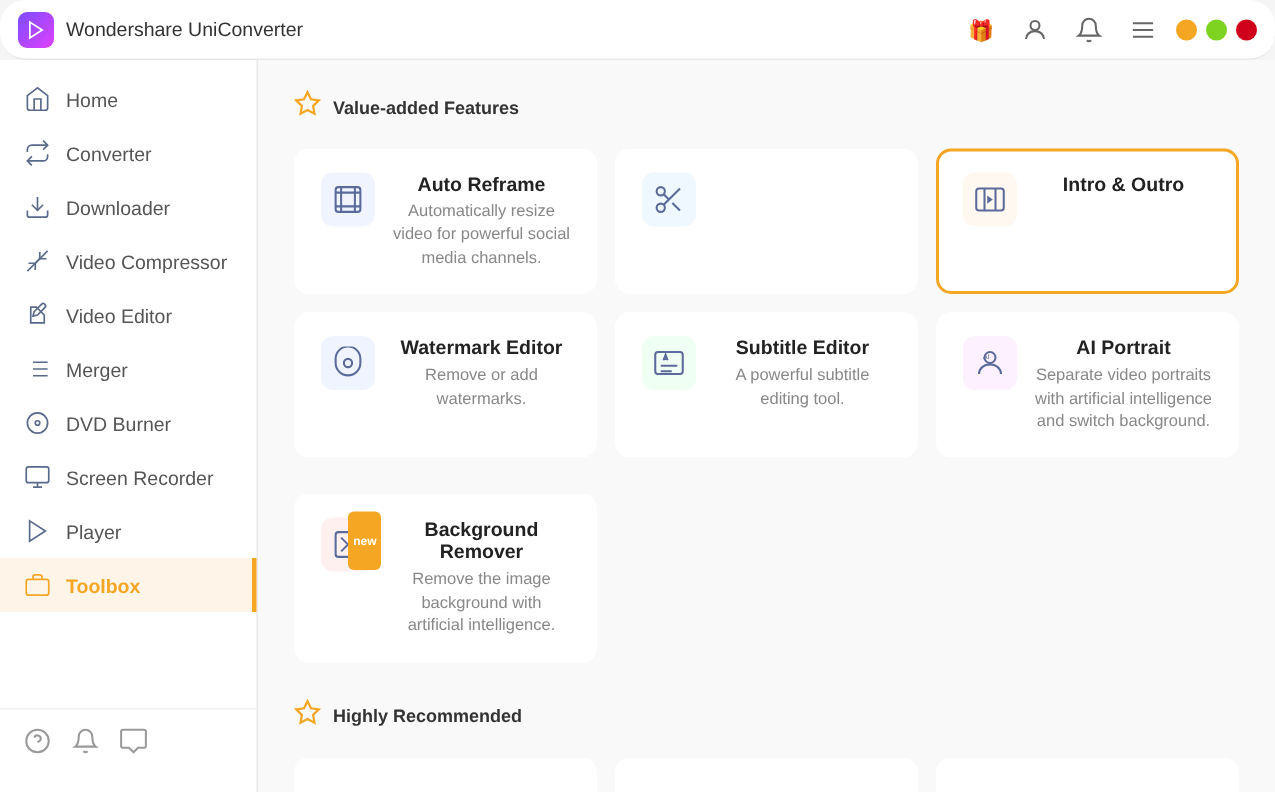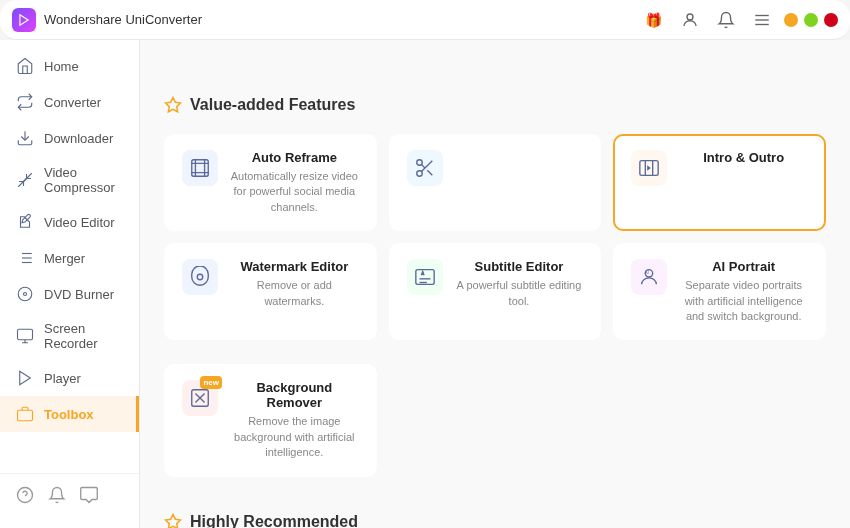--- a/index.html
+++ b/index.html
@@ -20,39 +20,39 @@
     .btn-minimize { background: #f5a623; }
     .btn-maximize { background: #7ed321; }
     .btn-close { background: #d0021b; }
     .window-controls { display: flex; gap: 6px; align-items: center; }
 
     
     .main-layout { display: flex; flex: 1; overflow: hidden; }
 
     
     .sidebar {
-      width: 140px; background: #fff; border-right: 1px solid #e8e8e8;
+      width: 172px; background: #fff; border-right: 1px solid #e8e8e8;
       display: flex; flex-direction: column; flex-shrink: 0;
       padding: 8px 0;
     }
     .sidebar-item {
       display: flex; align-items: center; gap: 10px;
       padding: 9px 16px; cursor: pointer; font-size: 13px; color: #555;
       transition: background 0.15s;
     }
     .sidebar-item.active { background: #fff4e8; color: #f5a623; font-weight: 600; border-right: 3px solid #f5a623; }
     .sidebar-item-icon { width: 18px; height: 18px; display: flex; align-items: center; justify-content: center; flex-shrink: 0; }
     .sidebar-bottom { margin-top: auto; display: flex; align-items: center; gap: 14px; padding: 12px 16px; border-top: 1px solid #f0f0f0; }
     .sidebar-bottom-icon { color: #999; font-size: 16px; cursor: pointer; }
 
     
     .content { flex: 1; overflow-y: auto; padding: 20px 24px; background: #f9f9f9; }
     .section-title {
-      display: flex; align-items: flex-start; gap: 8px;
-      font-size: 16px; font-weight: 600; color: #333; margin-bottom: 16px; margin-top: 36px;
+      display: flex; align-items: center; gap: 8px;
+      font-size: 12px; font-weight: 600; color: #333; margin-bottom: 16px;
     }
     .section-icon { color: #f5a623; font-size: 16px; }
 
     
     .feature-grid { display: grid; grid-template-columns: repeat(3, 1fr); gap: 12px; margin-bottom: 24px; }
     .feature-card {
       background: #fff; border-radius: 10px; padding: 14px 16px;
       display: flex; align-items: flex-start; gap: 12px;
       border: 2px solid transparent; cursor: pointer;
       transition: border-color 0.15s, box-shadow 0.15s;
@@ -63,21 +63,21 @@
       width: 36px; height: 36px; border-radius: 8px;
       background: #f0f4ff; display: flex; align-items: center; justify-content: center;
       flex-shrink: 0; color: #4a6cf7; font-size: 18px; position: relative;
     }
     .feature-card-info { flex: 1; }
     .feature-card-title { font-size: 13px; font-weight: 600; color: #222; margin-bottom: 4px; }
     .feature-card-desc { font-size: 11px; color: #888; line-height: 1.4; }
     .badge-new {
       position: absolute; top: -4px; right: -4px;
       background: #f5a623; color: white; font-size: 8px;
-      border-radius: 4px; padding: 2px 3px; font-weight: bold;
+      border-radius: 4px; padding: 15px 3px; font-weight: bold;
     }
 
     
     svg { width: 22px; height: 22px; fill: none; stroke: #5a6a8a; stroke-width: 1.5; }
     .active svg { stroke: #f5a623; }
 
     
     .content::-webkit-scrollbar { width: 6px; }
     .content::-webkit-scrollbar-track { background: transparent; }
     .content::-webkit-scrollbar-thumb { background: #ddd; border-radius: 3px; }

